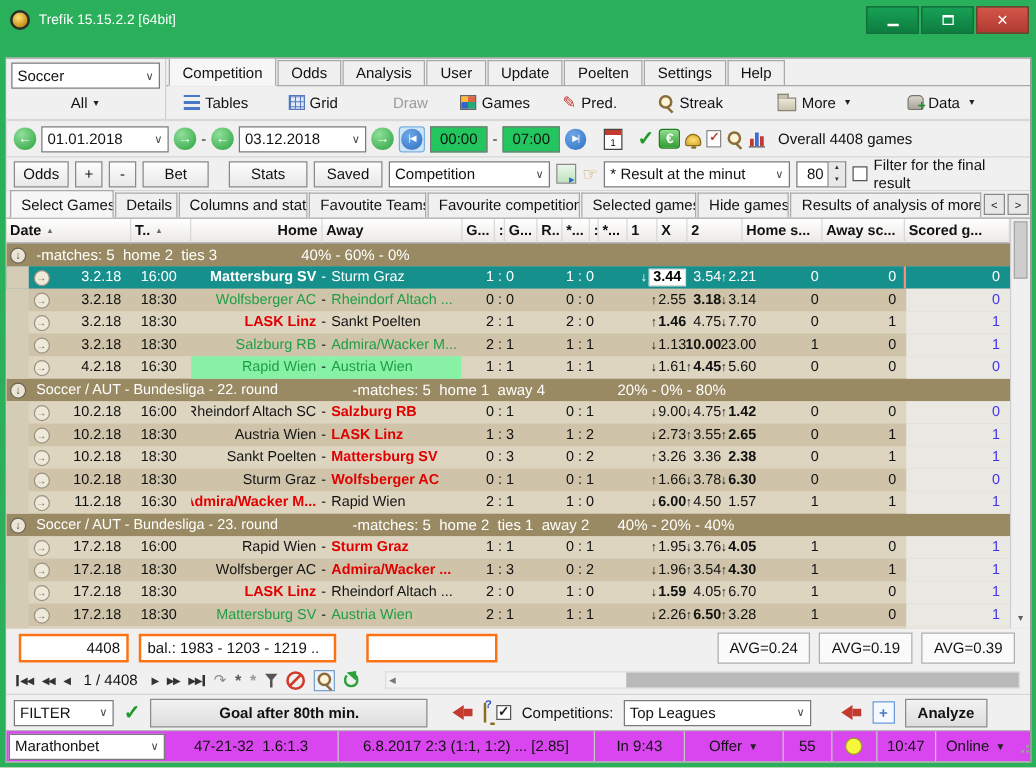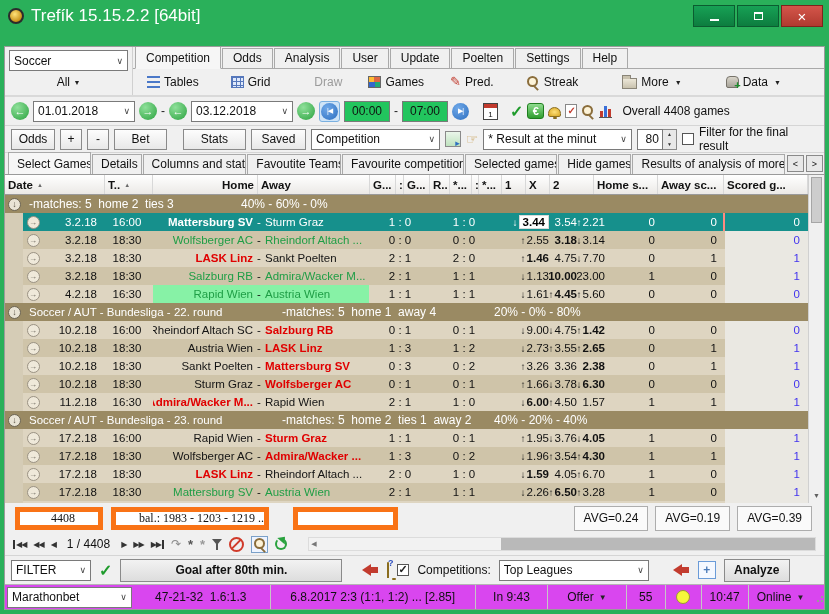--- a/index.html
+++ b/index.html
@@ -2,21 +2,21 @@
 <html><head>
 <meta charset="utf-8">
 <style>
   html,body{margin:0;padding:0;width:829px;height:614px;overflow:hidden;
     font-family:"Liberation Sans",sans-serif;font-size:12px;color:#111;}
   *{box-sizing:border-box;}
   .window{width:829px;height:614px;background:#2ab05a;padding:4px;display:flex;flex-direction:column;}
   
   .titlebar{height:26px;display:flex;align-items:center;color:#fff;gap:7px;padding:0 2px 2px 4px;}
   .appicon{width:16px;height:16px;border-radius:50%;background:radial-gradient(circle at 40% 35%,#ffe27a,#c89018 70%,#6b4d08);border:2px solid #2c2c2c;}
-  .title{font-size:17px;}
+  .title{font-size:11px;}
   .winbtns{margin-left:auto;display:flex;gap:2px;}
   .wbtn{width:42px;height:22px;display:flex;align-items:center;justify-content:center;color:#fff;border:1px solid #0b5c30;cursor:pointer;}
   .wbtn.min,.wbtn.max{background:linear-gradient(#17a155,#0d7d3f);}
   .wbtn.close{background:linear-gradient(#d4564a,#b03a30);border-color:#7e241c;font-size:15px;}
   .glyph-min{width:9px;height:2px;background:#fff;margin-top:7px;}
   .glyph-max{width:9px;height:8px;border:1px solid #fff;border-top-width:2px;}
   
   .app{flex:1;background:#f0f0f0;display:flex;flex-direction:column;border:1px solid #9b9b9b;overflow:hidden;margin-top:16px;}
   
   .menustrip{display:flex;height:50px;background:#f0f0f0;border-bottom:2px solid #d9d9d9;}
@@ -126,21 +126,21 @@
   .st-bold-white{color:#fff;font-weight:bold;}
   .hl{background:#87f2a6;}
   .oarrow{font-size:10px;margin-right:1px;}
   .oval.bold{font-weight:bold;}
   .oval.boxed{background:#fff;color:#000;font-weight:bold;padding:0 3px;border:1px solid #d9d9d9;}
   .vscroll{width:16px;background:#f0f0f0;border-left:1px solid #d0d0d0;display:flex;flex-direction:column;}
   .vthumb{height:46px;margin:2px;background:#cdcdcd;border:1px solid #a6a6a6;cursor:pointer;}
   .vdown{margin-top:auto;height:15px;display:flex;align-items:center;justify-content:center;font-size:7px;color:#606060;background:#f0f0f0;cursor:pointer;}
   
   .inputsrow{height:30px;display:flex;align-items:center;gap:8px;padding:0 12px 0 10px;background:#f0f0f0;}
-  .inbox{background:#fff;border:5px solid #f97316;height:23px;display:flex;align-items:center;padding:0 23px;white-space:pre;font-family:Liberation Serif, serif;}
+  .inbox{background:#fff;border:2px solid #f97316;height:23px;display:flex;align-items:center;padding:0 5px;white-space:pre;}
   .avggroup{margin-left:auto;display:flex;gap:7px;}
   .avgbox{border:1px solid #adadad;background:#fafafa;height:25px;display:flex;align-items:center;justify-content:center;padding:0 9px;}
   .navrow{height:22px;display:flex;align-items:center;gap:7px;padding:0 8px;background:#f0f0f0;}
   .nbtn{font-size:8px;color:#333;cursor:pointer;white-space:nowrap;letter-spacing:-1px;}
   .nbtn.barl{border-left:2px solid #333;padding-left:1px;}
   .nbtn.barr{border-right:2px solid #333;padding-right:1px;}
   .npos{font-size:12px;margin:0 4px;white-space:pre;}
   .nstar{font-size:13px;font-weight:bold;color:#555;cursor:pointer;}
   .ic-redo{color:#8a8a8a;font-size:12px;cursor:pointer;}
   .ic-funnel{position:relative;width:10px;height:11px;cursor:pointer;}

